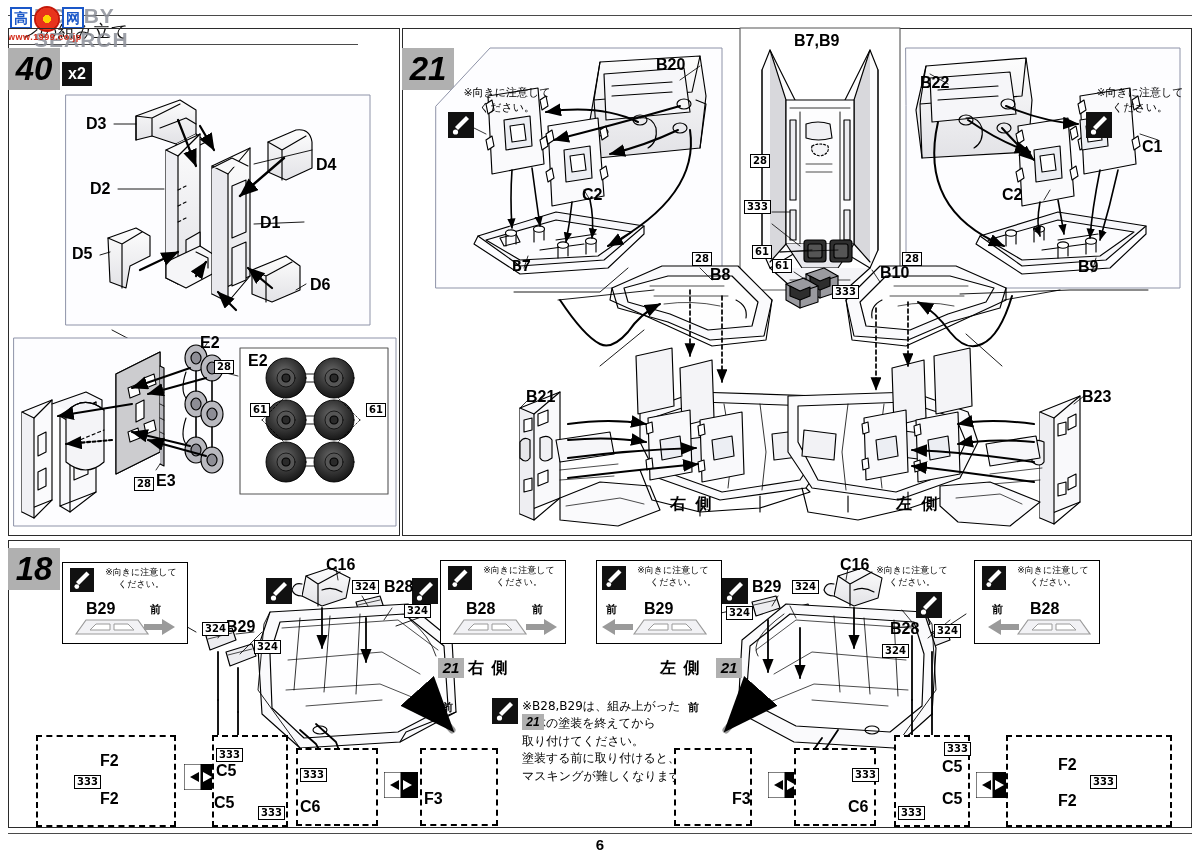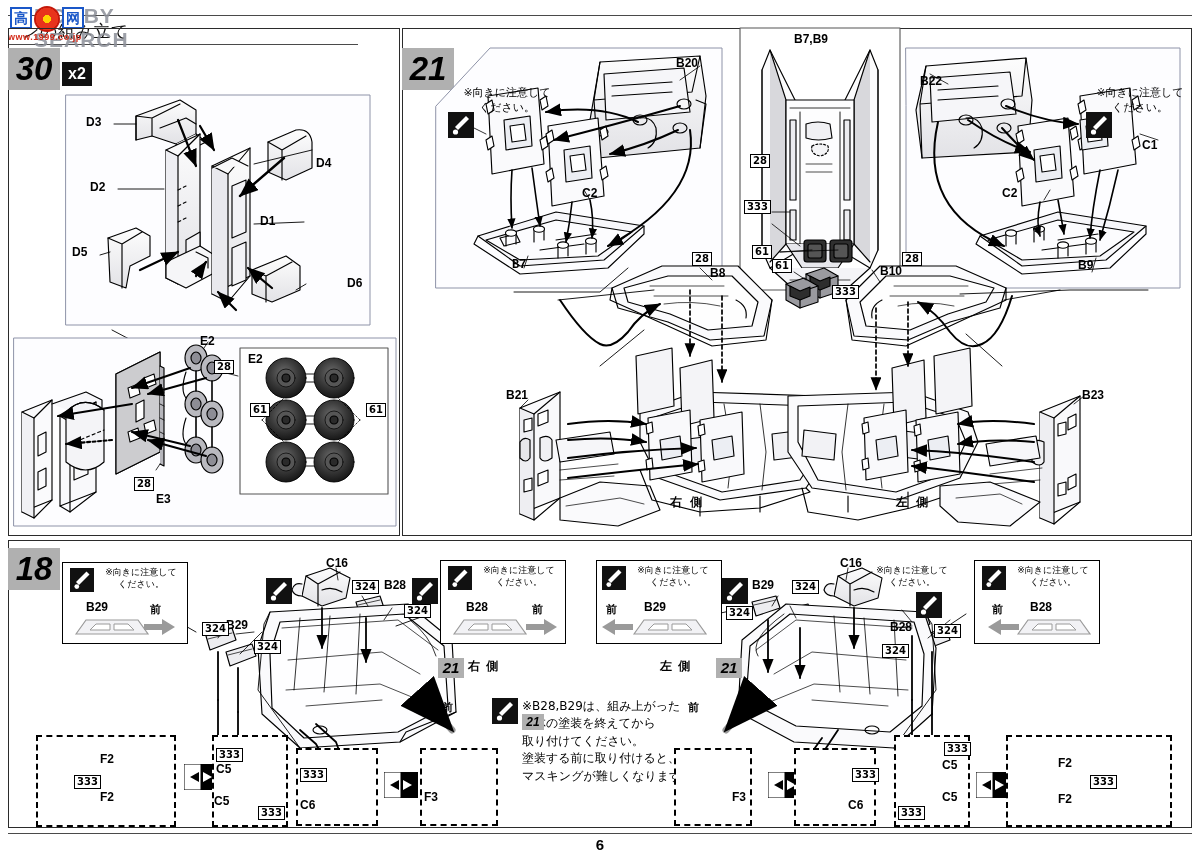--- a/index.html
+++ b/index.html
@@ -71,21 +71,21 @@
 
   
   .panel-frame { position: absolute; border: 1.3px solid #2b2b2b; }
 
   
   .plabel {
     position: absolute; font-weight: 700; color: #000;
     font-family: "Liberation Sans", sans-serif; white-space: nowrap;
   }
   .plabel.s  { font-size: 13px; }
-  .plabel.m  { font-size: 12px; }
+  .plabel.m  { font-size: 16px; }
 
   
   .chip {
     position: absolute; border: 1.5px solid #000; background: #fff;
     font-size: 10px; font-weight: 700; color: #000; padding: 0 2px;
     line-height: 12px; height: 14px; font-family: "DejaVu Sans", sans-serif;
     white-space: nowrap; text-align: center;
   }
 
   
@@ -143,21 +143,21 @@
     <div class="wm-box b1 jp">高</div>
     <div class="wm-flower"></div>
     <div class="wm-box b2 jp">网</div>
     <div class="wm-sub">www.1999.co.jp</div>
   </div>
 
   <div class="panel-frame" style="left:8px;top:28px;width:392px;height:508px;"></div>
   <div class="panel-frame" style="left:402px;top:28px;width:790px;height:508px;"></div>
   <div class="panel-frame" style="left:8px;top:540px;width:1184px;height:288px;"></div>
 
-  <div class="step-badge big" style="left:8px;top:48px;">30</div>
+  <div class="step-badge big" style="left:8px;top:48px;">40</div>
   <div class="step-badge big" style="left:402px;top:48px;">21</div>
   <div class="step-badge big" style="left:8px;top:548px;">18</div>
 
   <div class="abs" style="left:62px;top:62px;width:30px;height:24px;background:#111;color:#fff;font-weight:700;font-size:16px;text-align:center;line-height:24px;font-family:'Liberation Sans',sans-serif;">
     <span>x2</span>
   </div>
 
   <svg class="draw" viewBox="0 0 1200 857">
     <defs>
       <marker id="ah" markerWidth="9" markerHeight="9" refX="7.5" refY="3.2" orient="auto">
@@ -728,31 +728,31 @@
       <path d="M1104,760 L1126,756 M1104,796 L1126,792" stroke-width="0.7"></path>
 
     </g>
   </svg>
 
   <div class="plabel m" style="left:86px;top:115px;">D3</div>
   <div class="plabel m" style="left:90px;top:180px;">D2</div>
   <div class="plabel m" style="left:72px;top:245px;">D5</div>
   <div class="plabel m" style="left:316px;top:156px;">D4</div>
   <div class="plabel m" style="left:260px;top:214px;text-align:center;">D1</div>
-  <div class="plabel m" style="left:310px;top:276px;margin-left:37px;">D6</div>
+  <div class="plabel m" style="left:310px;top:276px;">D6</div>
 
   <div class="plabel m" style="left:200px;top:334px;">E2</div>
   <div class="chip" style="left:214px;top:360px;">28</div>
   <div class="chip" style="left:134px;top:477px;">28</div>
-  <div class="plabel m" style="left:156px;top:492px;">E3</div>
+  <div class="plabel m" style="left:156px;top:472px;">E3</div>
   <div class="plabel m" style="left:248px;top:352px;">E2</div>
   <div class="chip" style="left:250px;top:403px;">61</div>
   <div class="chip" style="left:366px;top:403px;">61</div>
 
-  <div class="plabel m" style="left:676px;top:56px;">B20</div>
+  <div class="plabel m" style="left:656px;top:56px;">B20</div>
   <div class="plabel m" style="left:450px;top:120px;">C1</div>
   <div class="plabel m" style="left:582px;top:186px;">C2</div>
   <div class="plabel m" style="left:512px;top:258px;font-family:Liberation Mono, monospace;">B7</div>
 
   <div class="warn" style="left:448px;top:112px;width:26px;height:26px;">
     <svg viewBox="0 0 26 26" width="26" height="26">
         <rect width="26" height="26" fill="#111"></rect>
         <path d="M18 4 L21 7 L10 18 L7 15 Z" fill="#fff"></path>
         <circle cx="7.5" cy="20" r="2.6" fill="#fff"></circle>
       </svg>
@@ -777,21 +777,21 @@
         <rect width="26" height="26" fill="#111"></rect>
         <path d="M18 4 L21 7 L10 18 L7 15 Z" fill="#fff"></path>
         <circle cx="7.5" cy="20" r="2.6" fill="#fff"></circle>
       </svg>
   </div>
   <div class="note-jp" style="left:1086px;top:86px;text-align:center;width:108px;">※向きに注意して
 ください。</div>
 
   <div class="plabel m" style="left:710px;top:266px;">B8</div>
   <div class="chip" style="left:692px;top:252px;">28</div>
-  <div class="plabel m" style="left:506px;top:388px;">B21</div>
+  <div class="plabel m" style="left:526px;top:388px;">B21</div>
   <div class="plabel m jp" style="left:670px;top:494px;letter-spacing:2px;">右 側</div>
 
   <div class="plabel m" style="left:880px;top:264px;">B10</div>
   <div class="chip" style="left:902px;top:252px;">28</div>
   <div class="plabel m" style="left:1082px;top:388px;">B23</div>
   <div class="plabel m jp" style="left:896px;top:494px;letter-spacing:2px;">左 側</div>
 
   <div class="callout" style="left:62px;top:562px;width:126px;height:82px;"></div>
   <div class="warn" style="left:70px;top:568px;width:24px;height:24px;">
     <svg viewBox="0 0 24 24" width="24" height="24">

